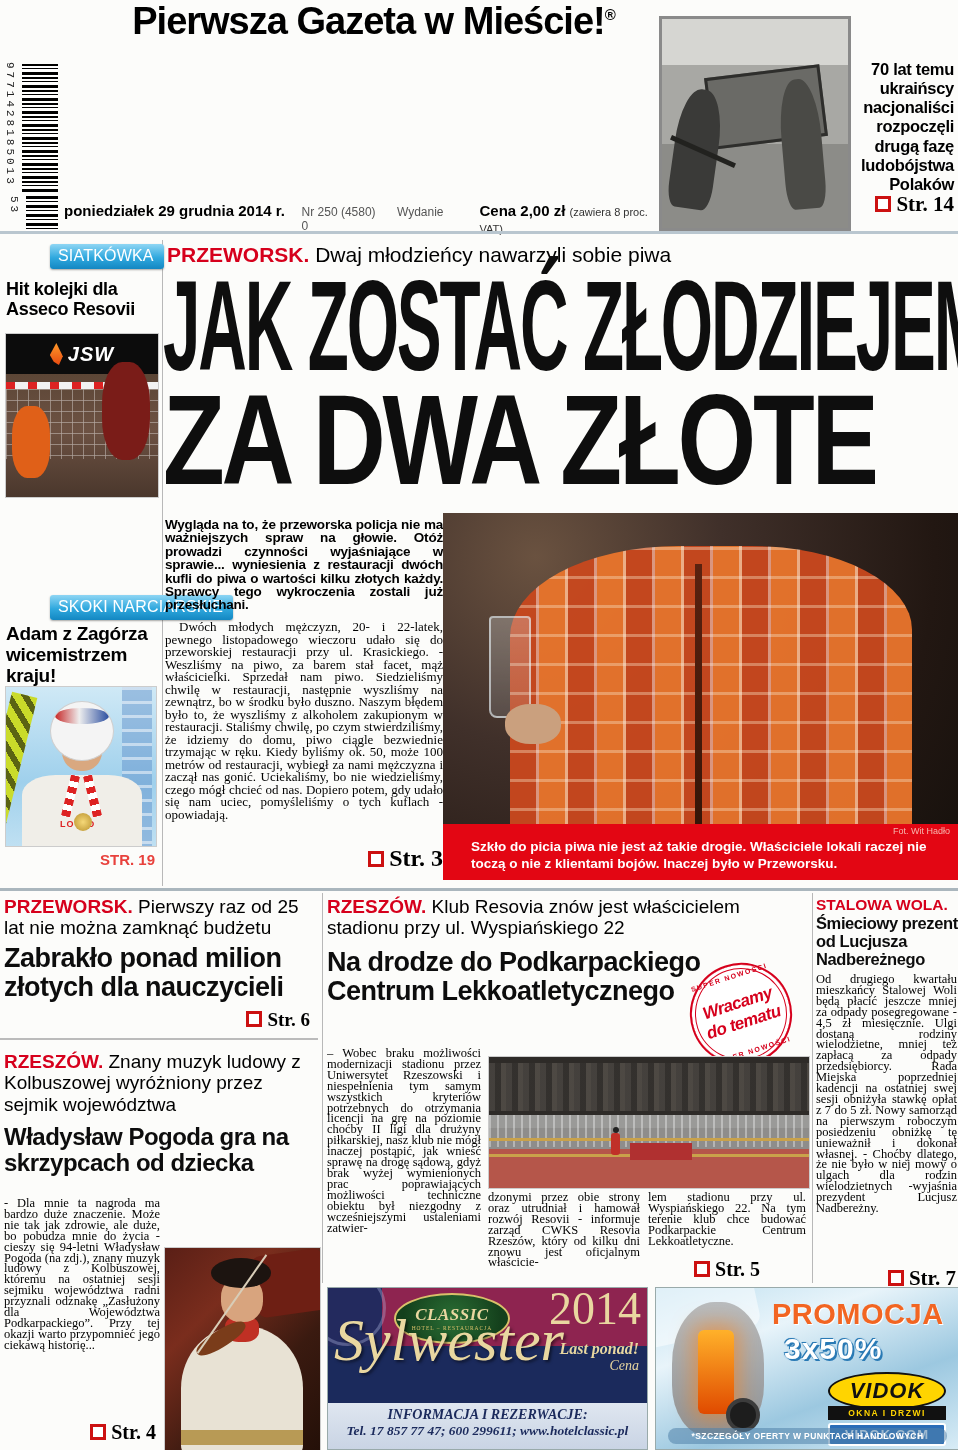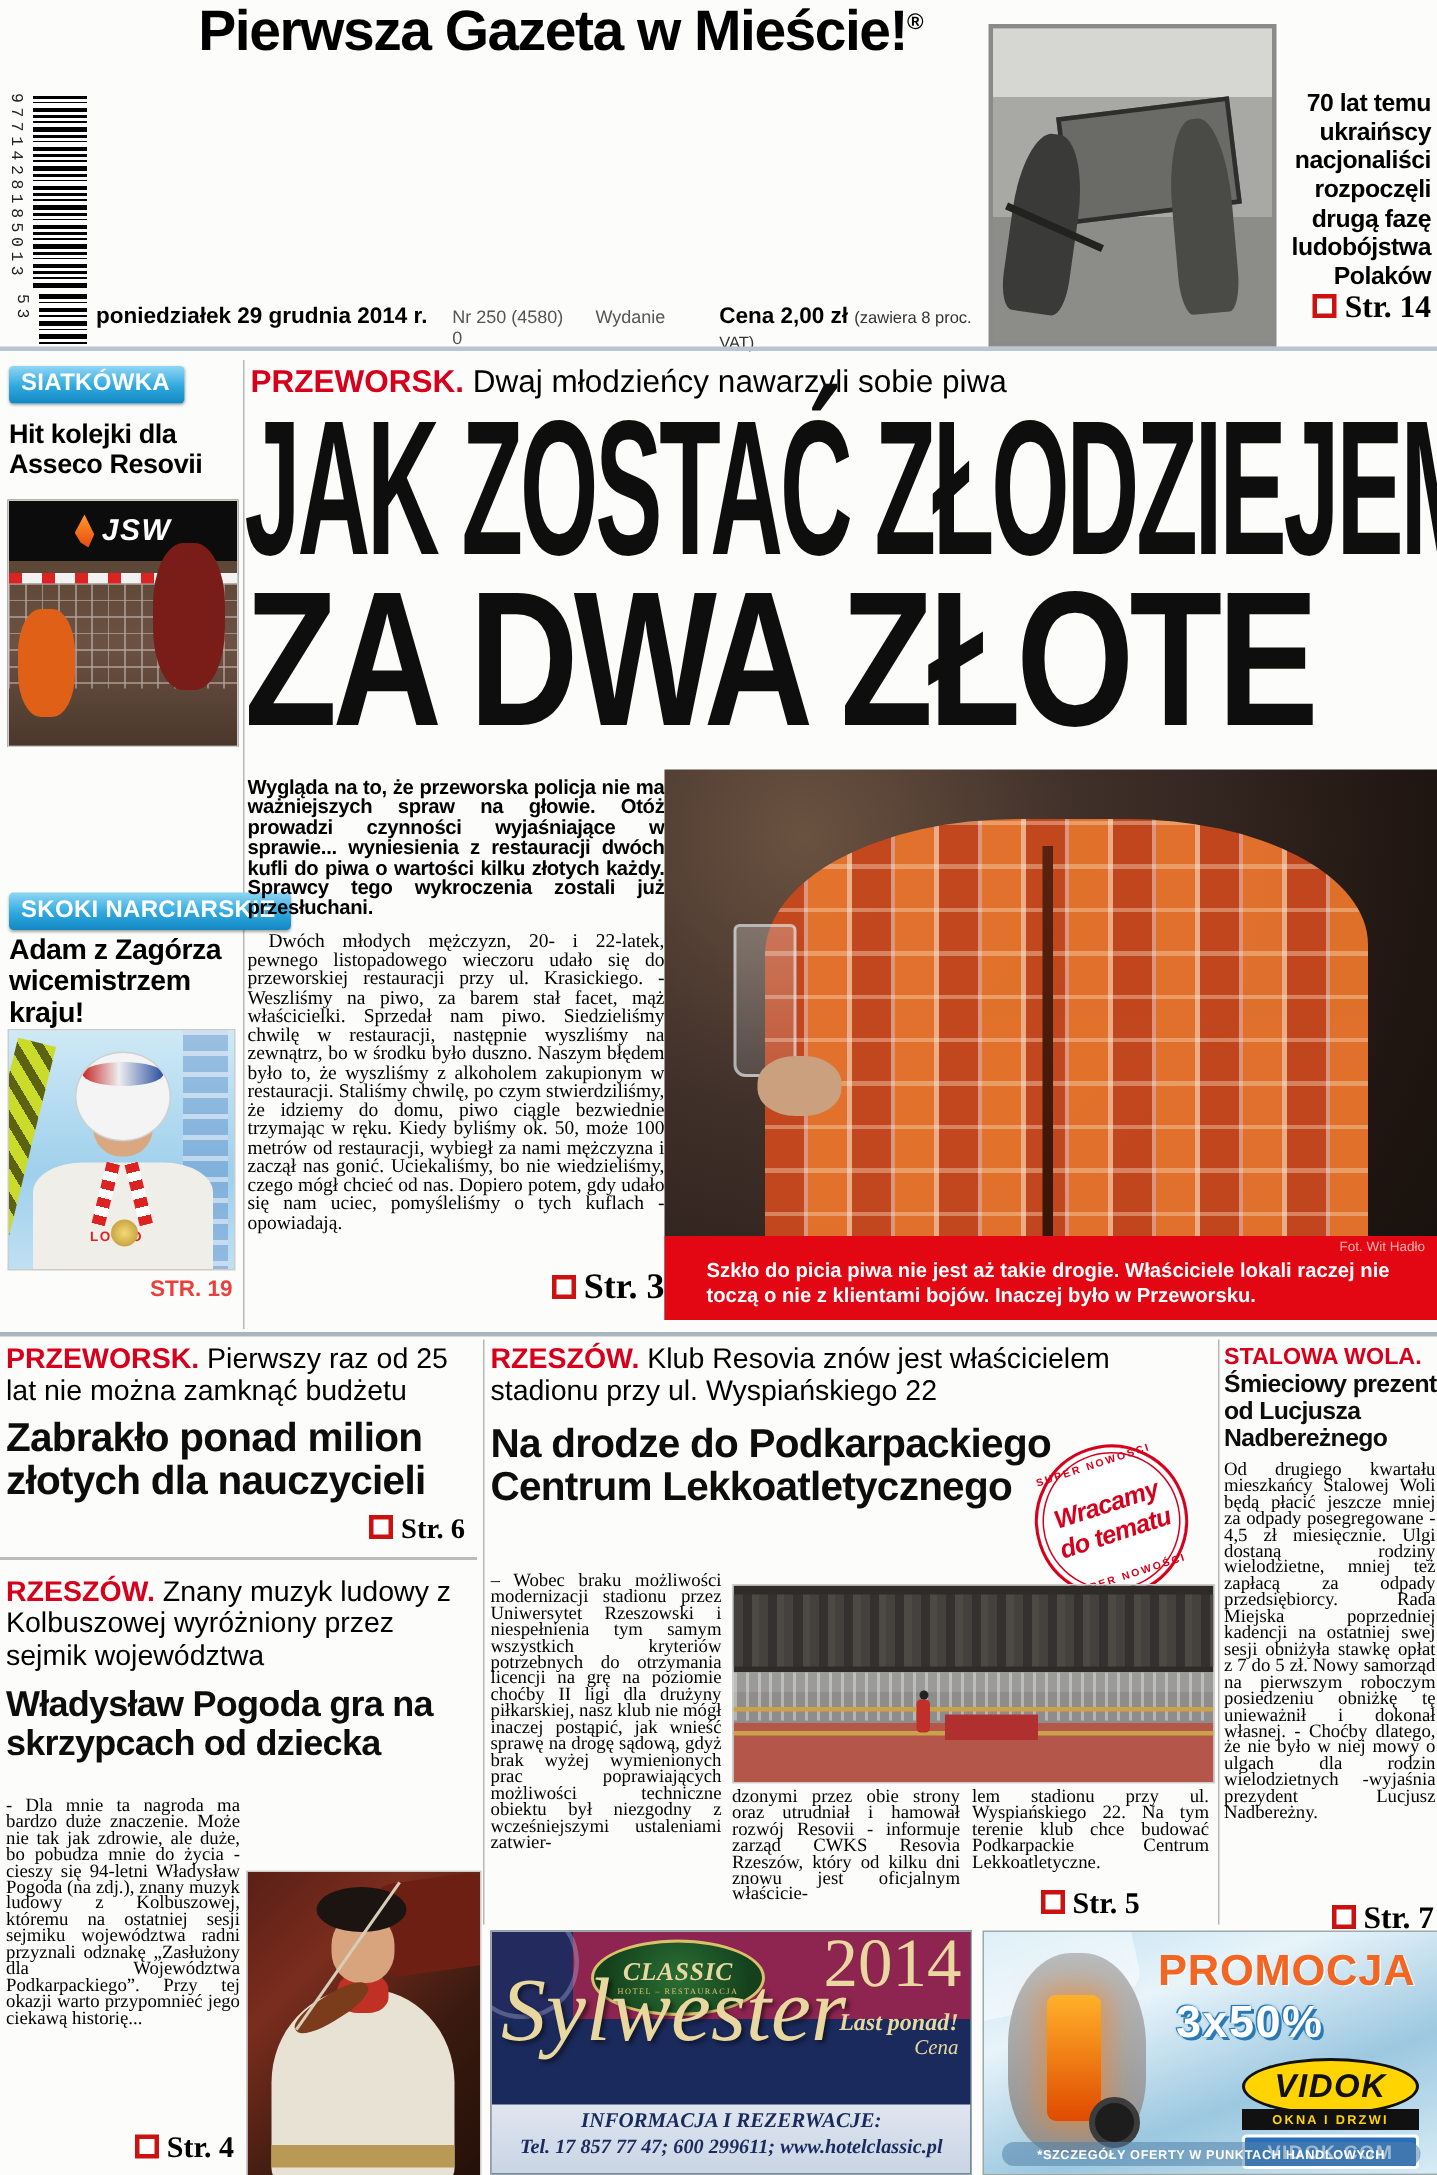--- a/index.html
+++ b/index.html
@@ -52,22 +52,22 @@
   .pref{font-family:"Liberation Serif",serif;font-weight:bold;white-space:nowrap;}
   .psq{display:inline-block;width:10px;height:10px;border:3px solid #cc1111;background:#fff;
     margin-right:5px;vertical-align:-1px;}
   .tr-pref{left:846px;top:192px;width:108px;text-align:right;font-size:21px;}
 
   
   .vline{width:1px;background:#b8b8b8;}
   .sb-divider{left:162px;top:240px;height:646px;}
   .sec-label{display:inline-block;padding:3px 10px 4px 8px;border-radius:3px;
     background:linear-gradient(180deg,#8fd6f4 0%,#2fa8de 55%,#1387c2 100%);
-    color:#fff;font-weight:bold;font-size:16px;letter-spacing:.2px;
-    box-shadow:0 1px 2px rgba(0,0,0,.35);white-space:nowrap;}
+    color:#fff;font-weight:normal;font-size:16px;letter-spacing:.2px;
+    box-shadow:0 1px 2px rgba(0,0,0,.35);white-space:nowrap;margin-left:44px;}
   .sb1-label{left:6px;top:244px;}
   .sb-head{font-weight:bold;font-size:18px;line-height:1.1;letter-spacing:-0.3px;}
   .sb1-head{left:6px;top:280px;width:152px;}
   .sb1-photo{left:5px;top:333px;width:152px;height:163px;background:#3c2f26;overflow:hidden;border:1px solid #ccc;}
   .vb-top{position:absolute;left:0;top:0;width:100%;height:40px;background:#0c0c0c;
     display:flex;align-items:center;justify-content:center;gap:5px;}
   .vb-flame{width:13px;height:22px;background:linear-gradient(180deg,#ff9a2a,#e84a10);
     clip-path:polygon(50% 0,100% 60%,70% 100%,30% 85%,0 55%);}
   .vb-brand{color:#fff;font-weight:bold;font-style:italic;font-size:20px;letter-spacing:1px;}
   .vb-court{position:absolute;left:0;top:40px;width:100%;height:123px;

